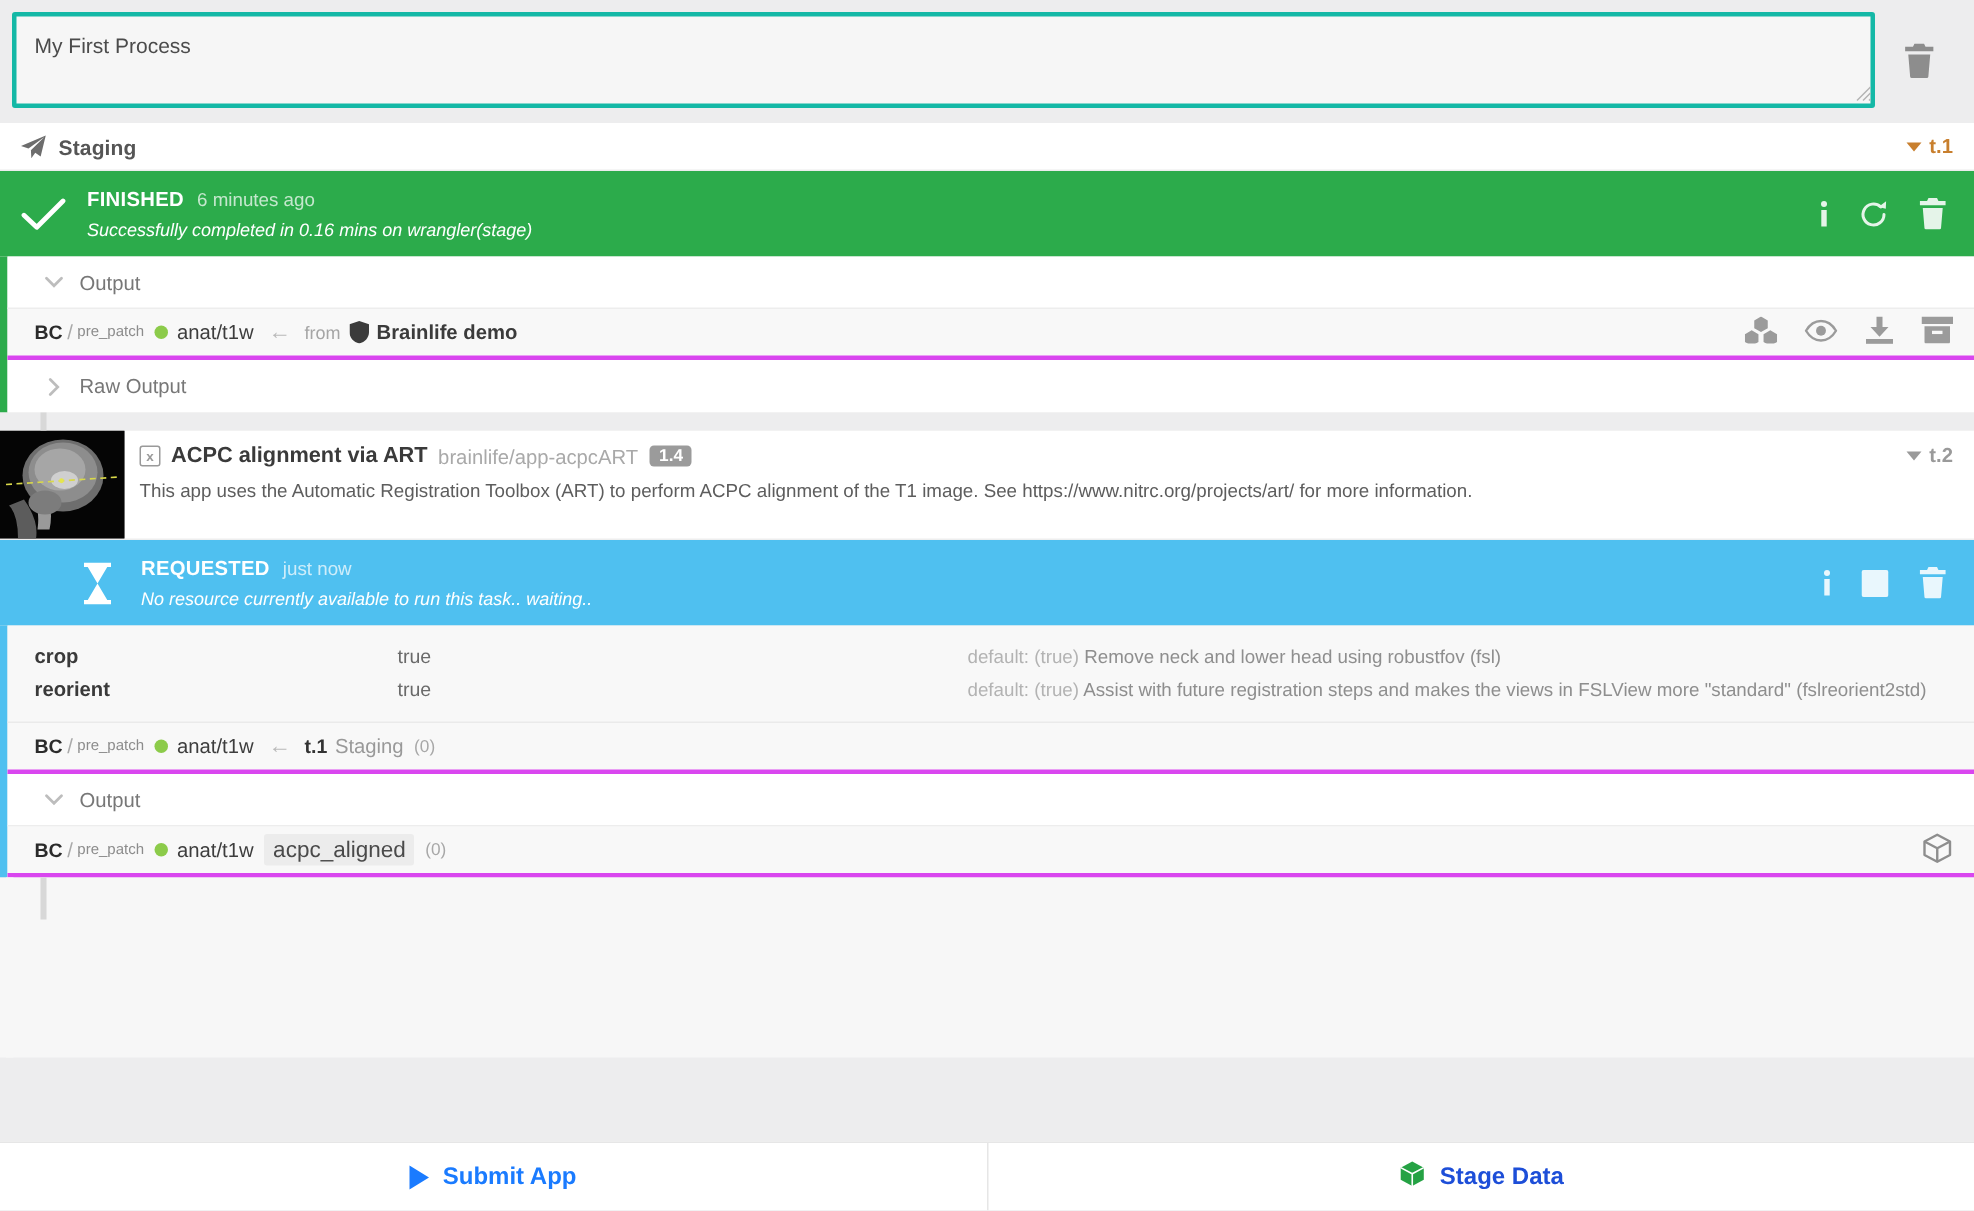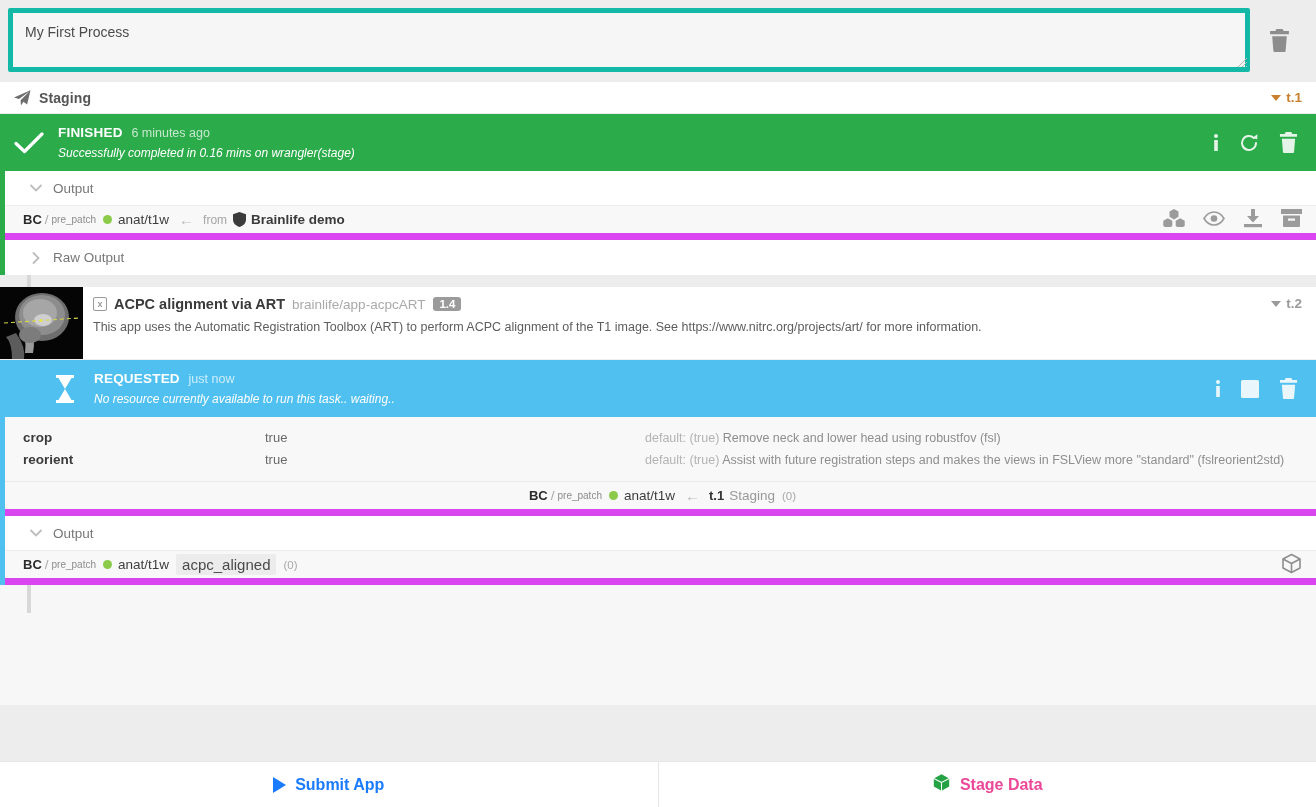--- a/index.html
+++ b/index.html
@@ -18,21 +18,21 @@
   .desc-header {
     display: flex; align-items: flex-start;
     padding: 8px 8px 0 8px;
     height: 82px;
     background: #ededee;
   }
   .desc-box {
     flex: 1;
     height: 64px;
     background: #f6f6f6;
-    border: 5px solid #14b8a6;
+    border: 3px solid #14b8a6;
     border-radius: 2px;
     padding: 11px 12px;
     font-size: 14px;
     color: #4b4b4b;
     position: relative;
     resize: none;
     outline: none;
     font-family: "Liberation Sans", sans-serif;
   }
   .resize-grip {
@@ -109,24 +109,23 @@
     color: #777;
   }
   .chev {
     width: 20px; display: inline-flex; justify-content: center; color: #bdbdbd; margin-right: 7px;
   }
   .data-row {
     display: flex; align-items: center;
     background: #f8f8f8;
     height: 34px;
     padding: 0 14px 0 18px;
-    border-bottom: 7px solid #d946ef;
+    border-bottom: 3px solid #d946ef;
     font-size: 13.5px;
     color: #454545;
-    justify-content: center;
   }
   .bc { font-weight: bold; color: #2b2b2b; font-size: 13px; }
   .slash { color: #aaa; margin: 0 3px; }
   .proj { color: #8c8c8c; font-size: 10px; }
   .dot {
     width: 9px; height: 9px; border-radius: 50%;
     background: #8ccb4a; display: inline-block; margin: 0 6px 0 7px;
   }
   .dtype { color: #3d3d3d; font-size: 13.5px; }
   .arrow-left { color: #b9b9b9; margin: 0 9px 0 10px; font-size: 15px; line-height: 1; }
@@ -190,21 +189,21 @@
     background: #fff;
     display: flex;
     border-top: 1px solid #e6e6e6;
   }
   .footer-btn {
     flex: 1; display: flex; align-items: center; justify-content: center;
     font-size: 16px; font-weight: bold; gap: 9px;
     cursor: pointer;
   }
   .footer-btn.submit { color: #1a7bff; }
-  .footer-btn.stage { color: #ec4899; }
+  .footer-btn.stage { color: #1d4ed8; }
   .footer-sep { width: 1px; background: #e6e6e6; margin: 0; }
   .tri-right {
     width: 0; height: 0;
     border-top: 8px solid transparent;
     border-bottom: 8px solid transparent;
     border-left: 13px solid currentColor;
   }
 </style>
 </head>
 <body>

